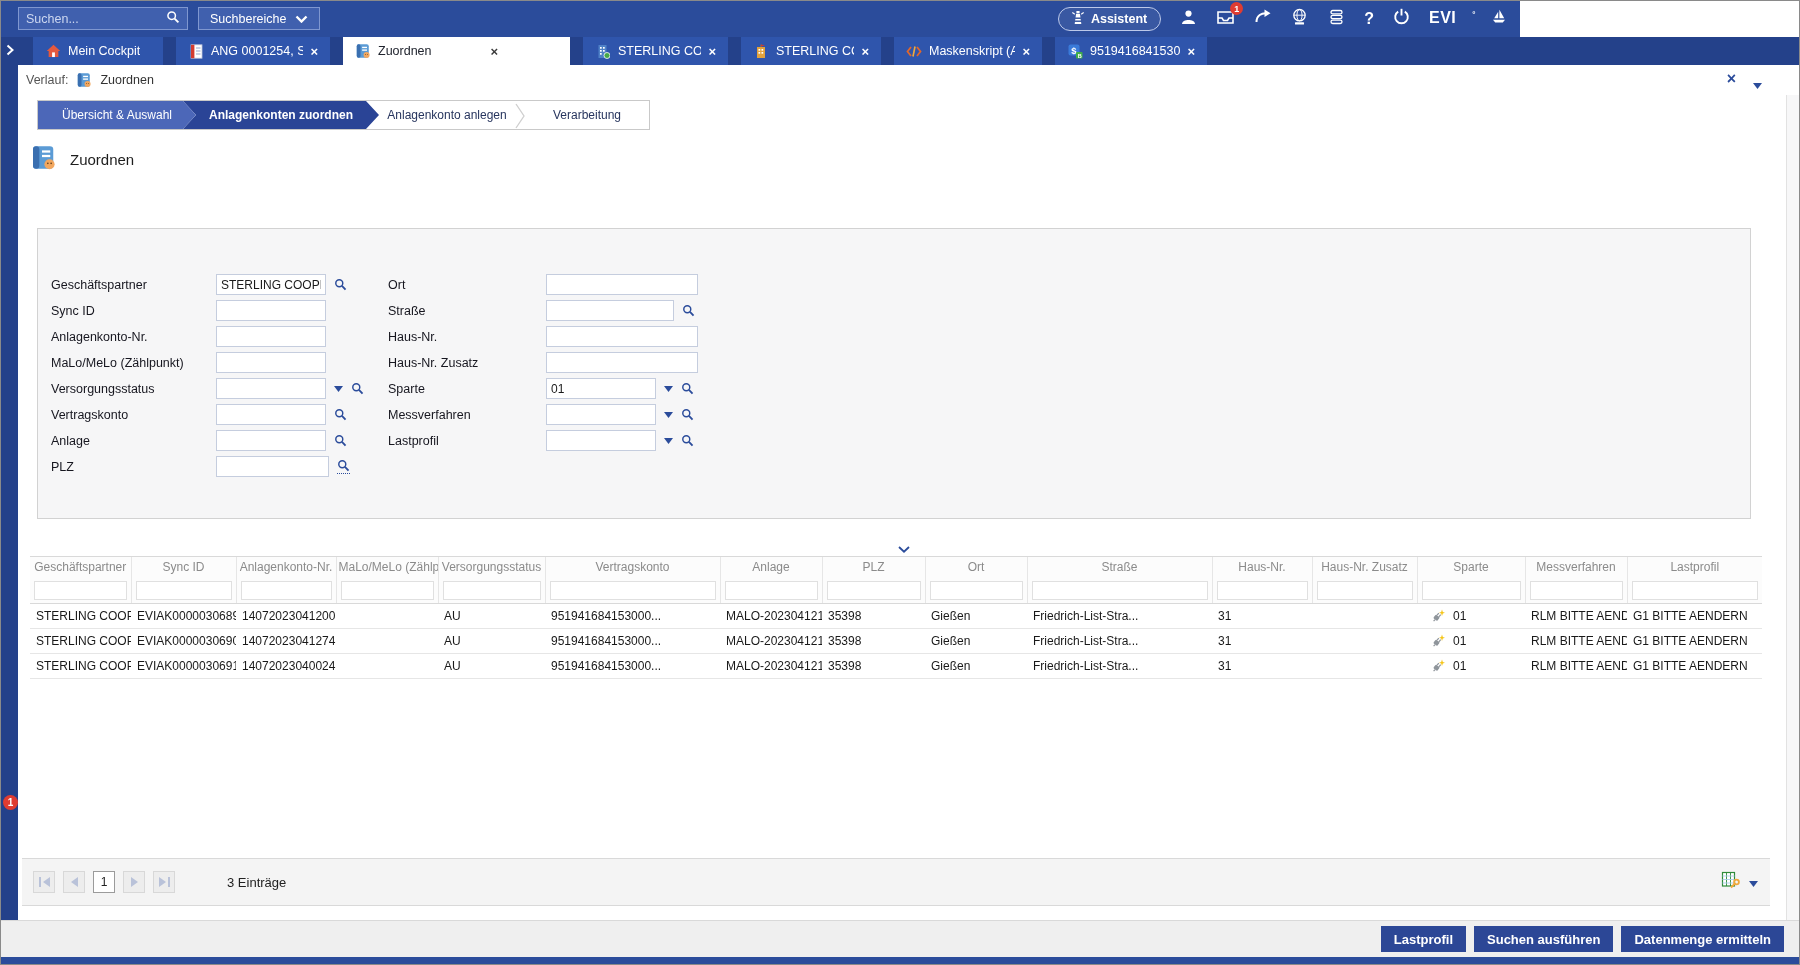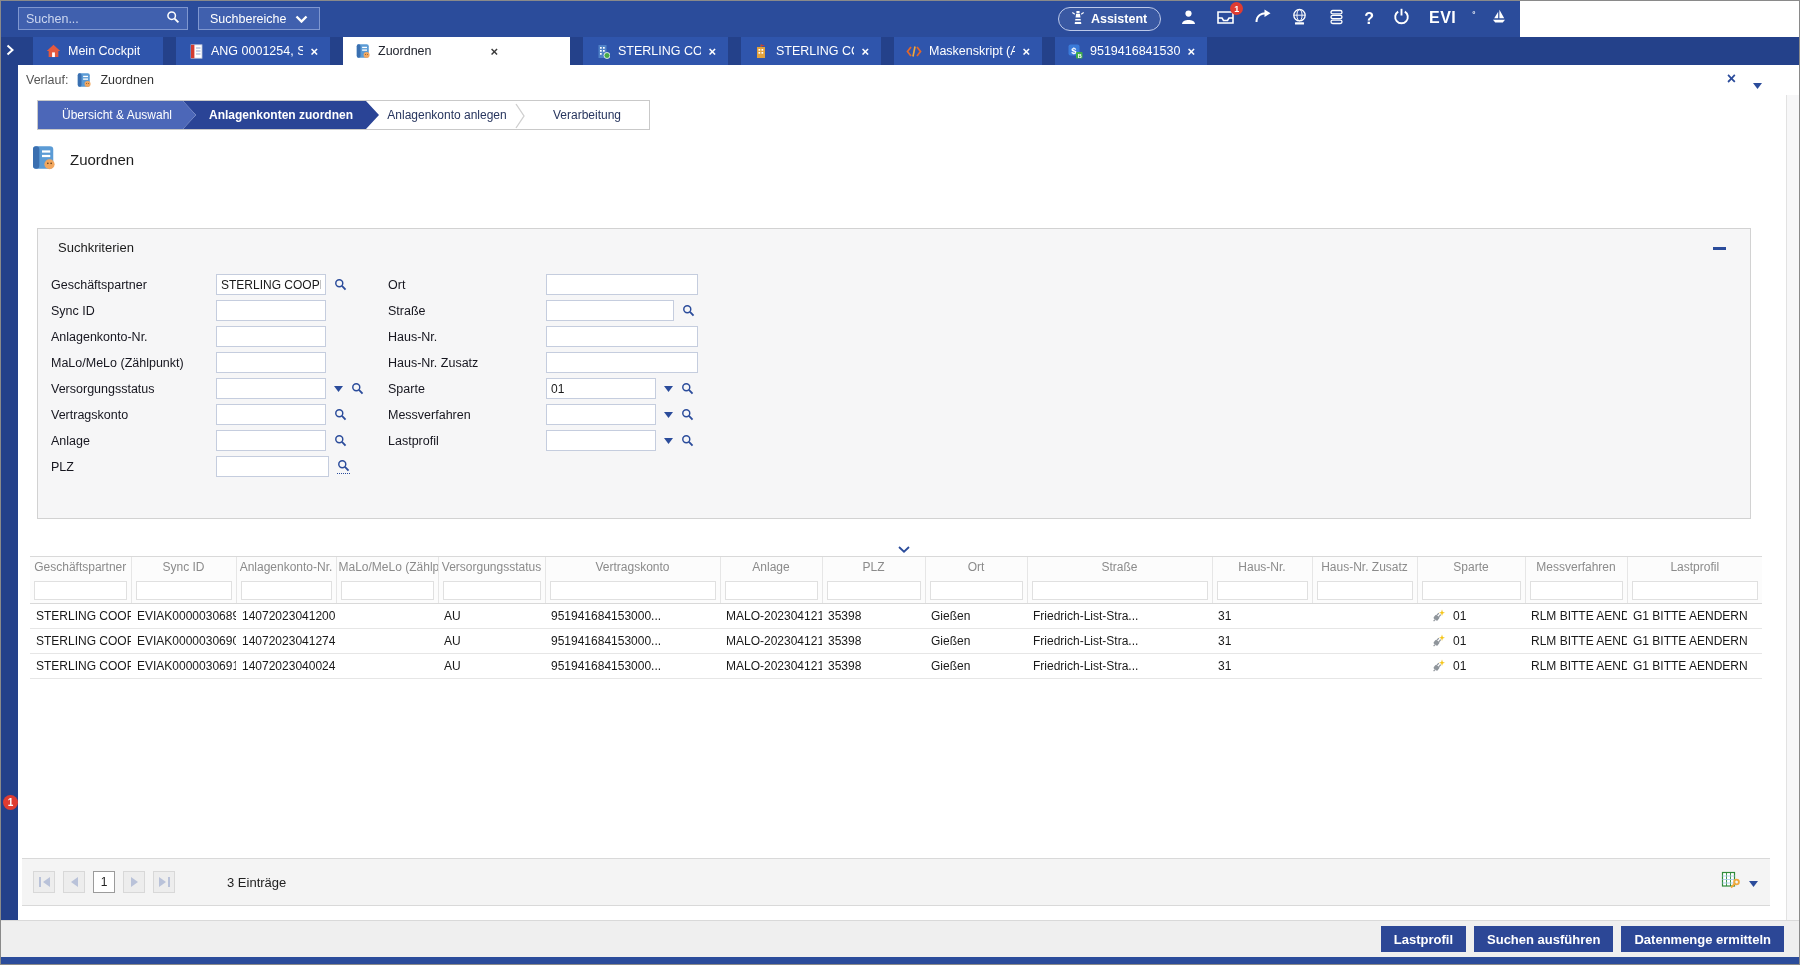--- a/index.html
+++ b/index.html
@@ -341,24 +341,20 @@
         <line x1="8" y1="5" x2="13.5" y2="5" stroke="#fff" stroke-width="1.5"></line>
         <line x1="8" y1="8" x2="13.5" y2="8" stroke="#fff" stroke-width="1.5"></line>
         <circle cx="13" cy="13.5" r="3.4" fill="#f2a75f"></circle>
         <circle cx="11.9" cy="12.9" r="0.55" fill="#5a3a1a"></circle>
         <circle cx="14.1" cy="12.9" r="0.55" fill="#5a3a1a"></circle>
       </svg></span>
   <span class="title-text">Zuordnen</span>
 </div>
 
 <div class="panel">
-  <div class="panel-header">
-    <span>Suchkriterien</span>
-    <span class="minus"></span>
-  </div>
   <div class="form-col" id="form-left">
       <div class="f-row">
         <span class="f-label">Geschäftspartner</span>
         <input class="f-input" value="STERLING COOPER G" style="width: 110px;">
         <span class="f-search">
           <svg width="13" height="13" viewBox="0 0 16 16">
             <circle cx="6.5" cy="6.5" r="4.3" fill="none" stroke="#2b4c9b" stroke-width="1.8"></circle>
             <line x1="9.8" y1="9.8" x2="14.2" y2="14.2" stroke="#2b4c9b" stroke-width="2.3"></line>
           </svg>
         </span>

